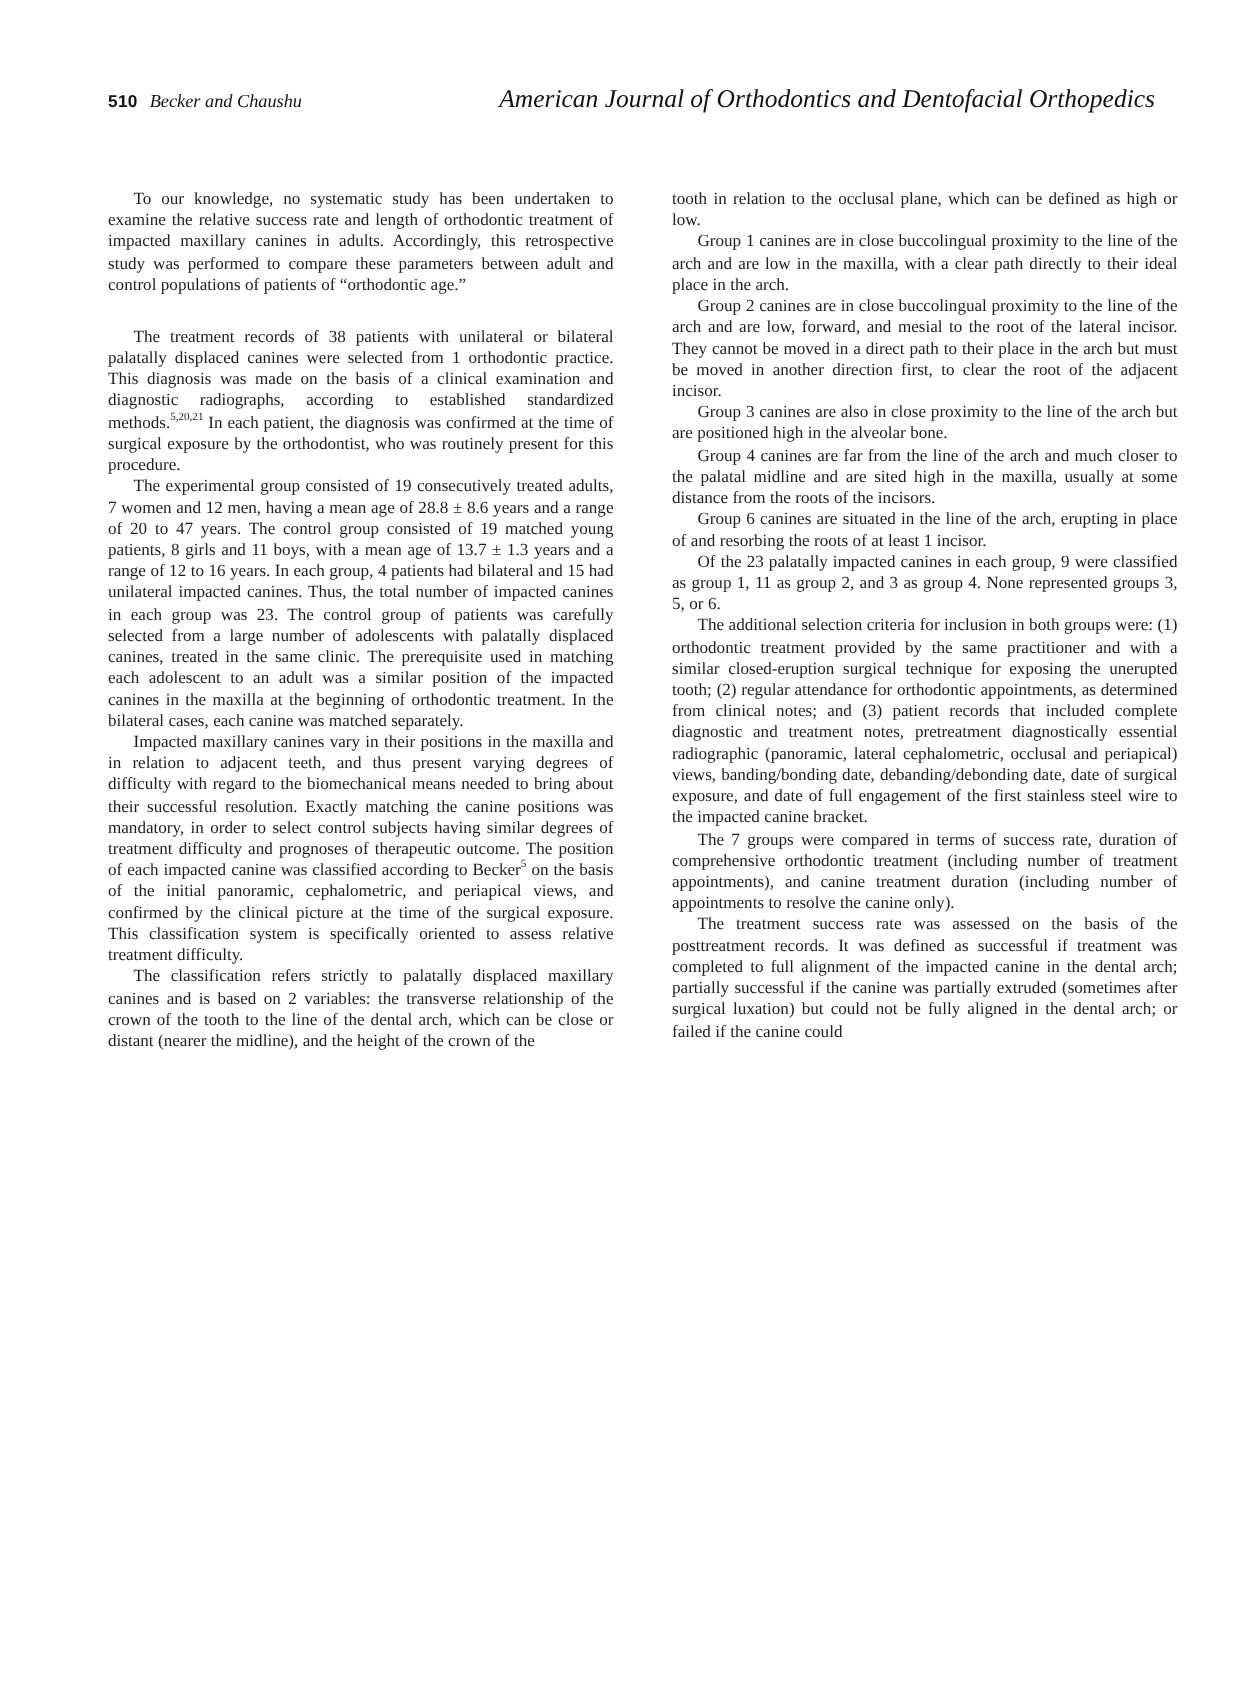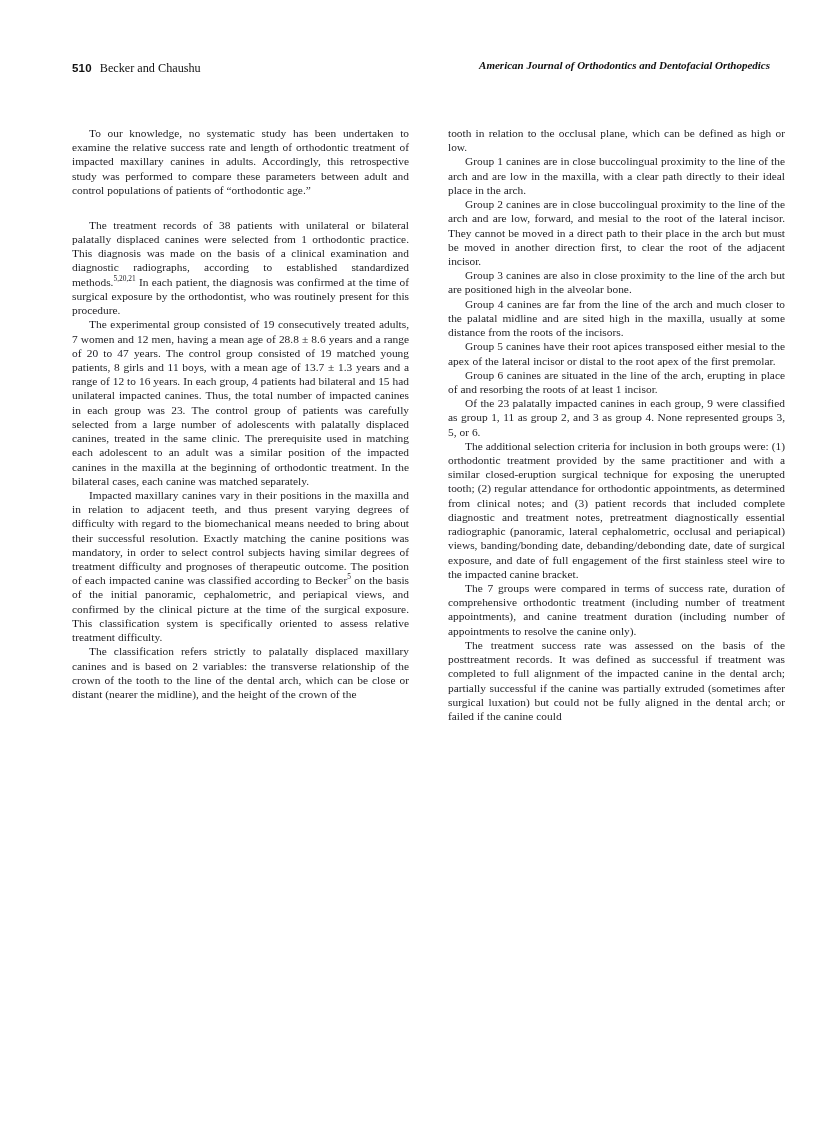--- a/index.html
+++ b/index.html
@@ -37,35 +37,35 @@
   }
   .rh-folio {
     font-family: "Liberation Sans", "DejaVu Sans", sans-serif;
     font-weight: bold;
     font-size: 11.5px;
     color: #111;
     letter-spacing: 0.2px;
   }
   .rh-authors {
     font-family: "Liberation Serif", "DejaVu Serif", serif;
+    font-style: italic;
     font-size: 12.2px;
     color: #111;
     margin-left: 8px;
   }
   .rh-right {
     position: absolute;
     right: 0;
     top: 0;
     text-align: right;
     font-family: "Liberation Serif", "DejaVu Serif", serif;
     font-style: italic;
-    font-size: 11px;
+    font-size: 17px;
     color: #111;
     line-height: 15.5px;
-    font-weight: bold;
   }
   .rh-right .rh-line {
     display: block;
     white-space: nowrap;
   }
 
   
   .columns {
     position: absolute;
     left: 72px;
@@ -151,21 +151,20 @@
 
     </div>
 
     <div class="col">
 
       <p class="body noindent">tooth in relation to the occlusal plane, which can be defined as high or low.</p>
       <p class="body">Group 1 canines are in close buccolingual proximity to the line of the arch and are low in the maxilla, with a clear path directly to their ideal place in the arch.</p>
       <p class="body">Group 2 canines are in close buccolingual proximity to the line of the arch and are low, forward, and mesial to the root of the lateral incisor. They cannot be moved in a direct path to their place in the arch but must be moved in another direction first, to clear the root of the adjacent incisor.</p>
       <p class="body">Group 3 canines are also in close proximity to the line of the arch but are positioned high in the alveolar bone.</p>
       <p class="body">Group 4 canines are far from the line of the arch and much closer to the palatal midline and are sited high in the maxilla, usually at some distance from the roots of the incisors.</p>
-      <p class="body">Group 5 canines have their root apices transposed either mesial to the apex of the lateral incisor or distal to the root apex of the first premolar.</p>
       <p class="body">Group 6 canines are situated in the line of the arch, erupting in place of and resorbing the roots of at least 1 incisor.</p>
       <p class="body">Of the 23 palatally impacted canines in each group, 9 were classified as group 1, 11 as group 2, and 3 as group 4. None represented groups 3, 5, or 6.</p>
       <p class="body">The additional selection criteria for inclusion in both groups were: (1) orthodontic treatment provided by the same practitioner and with a similar closed-eruption surgical technique for exposing the unerupted tooth; (2) regular attendance for orthodontic appointments, as determined from clinical notes; and (3) patient records that included complete diagnostic and treatment notes, pretreatment diagnostically essential radiographic (panoramic, lateral cephalometric, occlusal and periapical) views, banding/bonding date, debanding/debonding date, date of surgical exposure, and date of full engagement of the first stainless steel wire to the impacted canine bracket.</p>
       <p class="body">The 7 groups were compared in terms of success rate, duration of comprehensive orthodontic treatment (including number of treatment appointments), and canine treatment duration (including number of appointments to resolve the canine only).</p>
       <p class="body last-ragged">The treatment success rate was assessed on the basis of the posttreatment records. It was defined as successful if treatment was completed to full alignment of the impacted canine in the dental arch; partially successful if the canine was partially extruded (sometimes after surgical luxation) but could not be fully aligned in the dental arch; or failed if the canine could</p>
 
     </div>
 
   </div>
 

